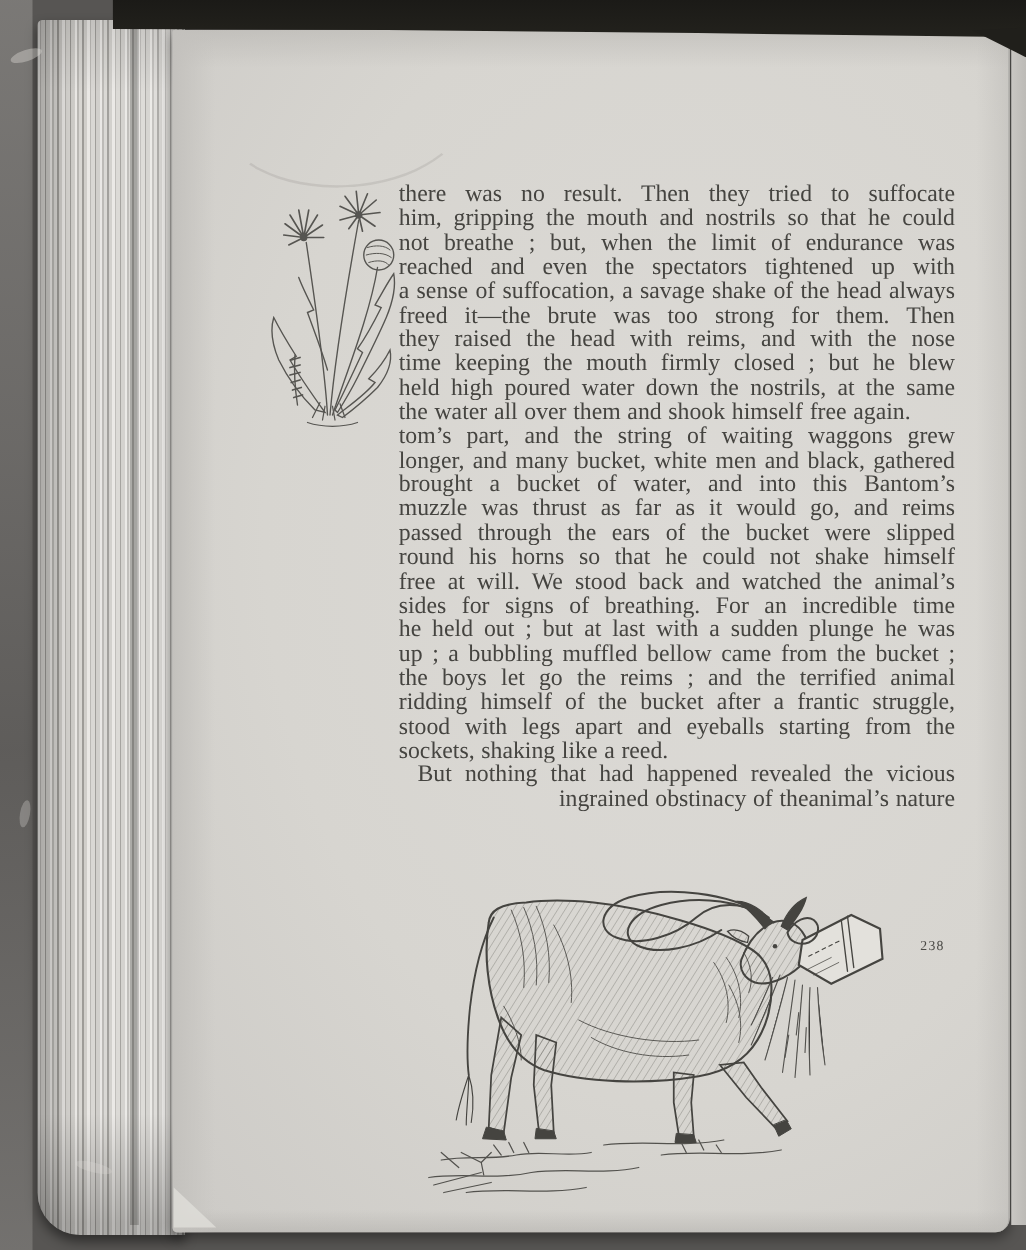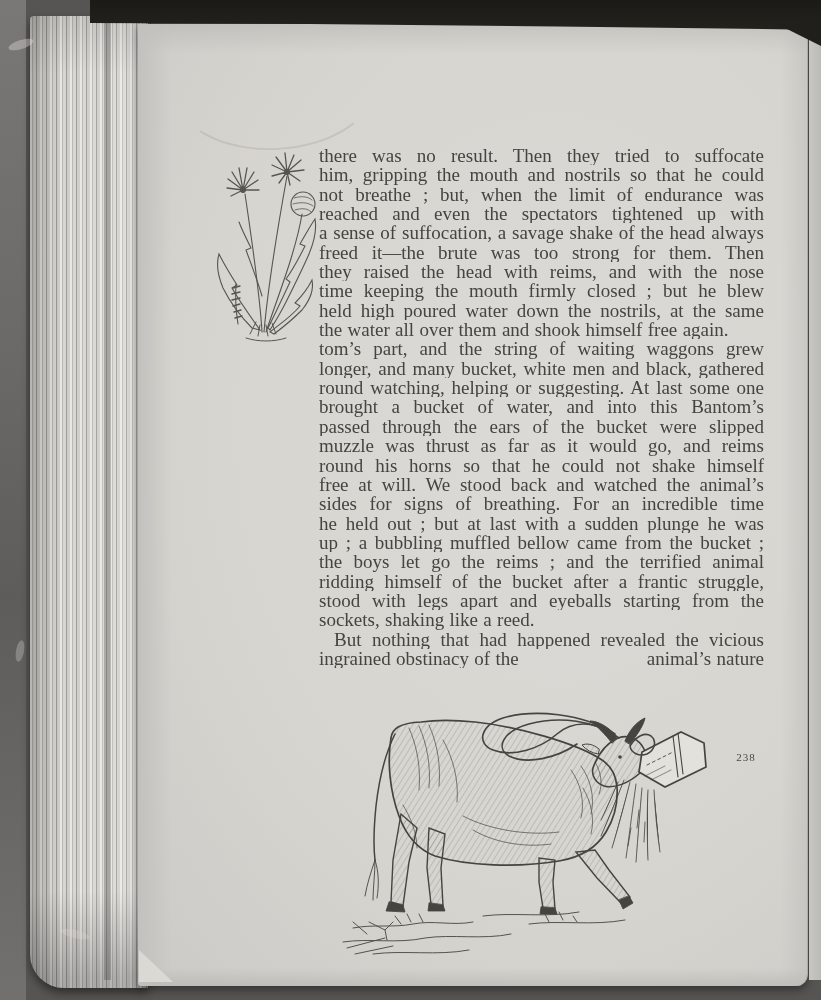--- a/index.html
+++ b/index.html
@@ -54,21 +54,21 @@
   
   .arc{left:175px;top:30px;width:200px;height:120px;border:2px solid transparent;
     border-bottom-color:rgba(80,78,74,.12);border-radius:50%;transform:rotate(-3deg);}
 
   
   .text{left:319px;top:146px;width:445px;color:var(--ink);
     font-size:19px;line-height:19.35px;word-spacing:.6px;}
   .tline{text-align:justify;text-align-last:justify;height:19.35px;overflow:hidden;}
   .tline.last{text-align-last:left;}
   .tline.ind{text-indent:15px;}
-  .tline.split{display:flex;justify-content:space-between;gap:20px;}
+  .tline.split{display:flex;justify-content:flex-end;}
   .pagenum{left:718px;top:751px;width:56px;text-align:center;color:#4a4945;
     font-size:11px;letter-spacing:1px;}
 
   .figure svg{color:var(--ink);display:block;width:100%;height:100%;}
   .fig-flower{left:202px;top:146px;width:130px;height:200px;}
   .fig-ox{left:333px;top:710px;width:380px;height:256px;}
 </style>
 </head>
 <body>
 
@@ -129,24 +129,23 @@
       <div class="tline">a sense of suffocation, a savage shake of the head always</div>
       <div class="tline">freed it—the brute was too strong for them.  Then</div>
       <div class="tline">they raised the head with reims, and with the nose</div>
       <div class="tline">time keeping the mouth firmly closed ;  but he blew</div>
       <div class="tline">held high poured water down the nostrils, at the same</div>
       <div class="tline last">the water all over them and shook himself free again.</div>
     </div>
     <div>
       <div class="tline">tom’s part, and the string of waiting waggons grew</div>
       <div class="tline">longer, and many bucket, white men and black, gathered</div>
-      <div class="tline">round watching, helping or suggesting.  At last some one</div>
       <div class="tline">brought a bucket of water, and into this Bantom’s</div>
+      <div class="tline">muzzle was thrust as far as it would go, and reims</div>
       <div class="tline">passed through the ears of the bucket were slipped</div>
-      <div class="tline">muzzle was thrust as far as it would go, and reims</div>
       <div class="tline">round his horns so that he could not shake himself</div>
       <div class="tline">free at will.  We stood back and watched the animal’s</div>
       <div class="tline">sides for signs of breathing.  For an incredible time</div>
       <div class="tline">he held out ;  but at last with a sudden plunge he was</div>
       <div class="tline">up ;  a bubbling muffled bellow came from the bucket ;</div>
       <div class="tline">the boys let go the reims ;  and the terrified animal</div>
       <div class="tline">ridding himself of the bucket after a frantic struggle,</div>
       <div class="tline">stood with legs apart and eyeballs starting from the</div>
       <div class="tline last">sockets, shaking like a reed.</div>
     </div>

